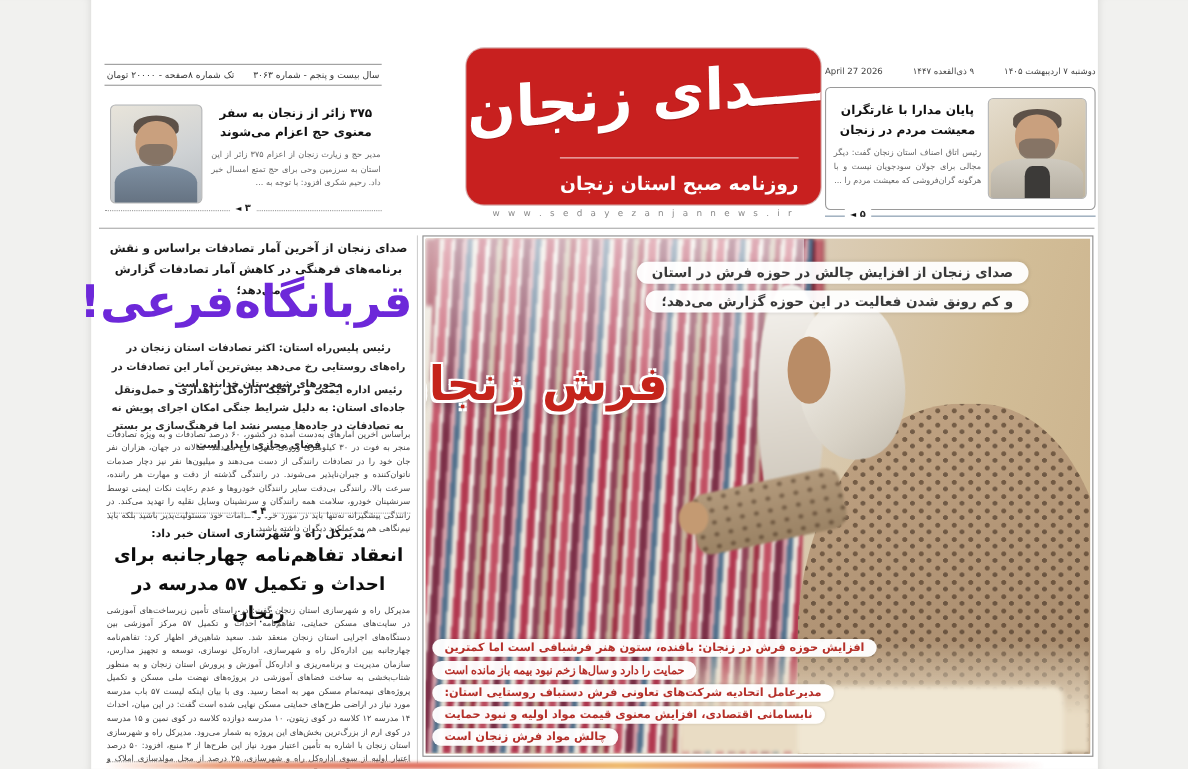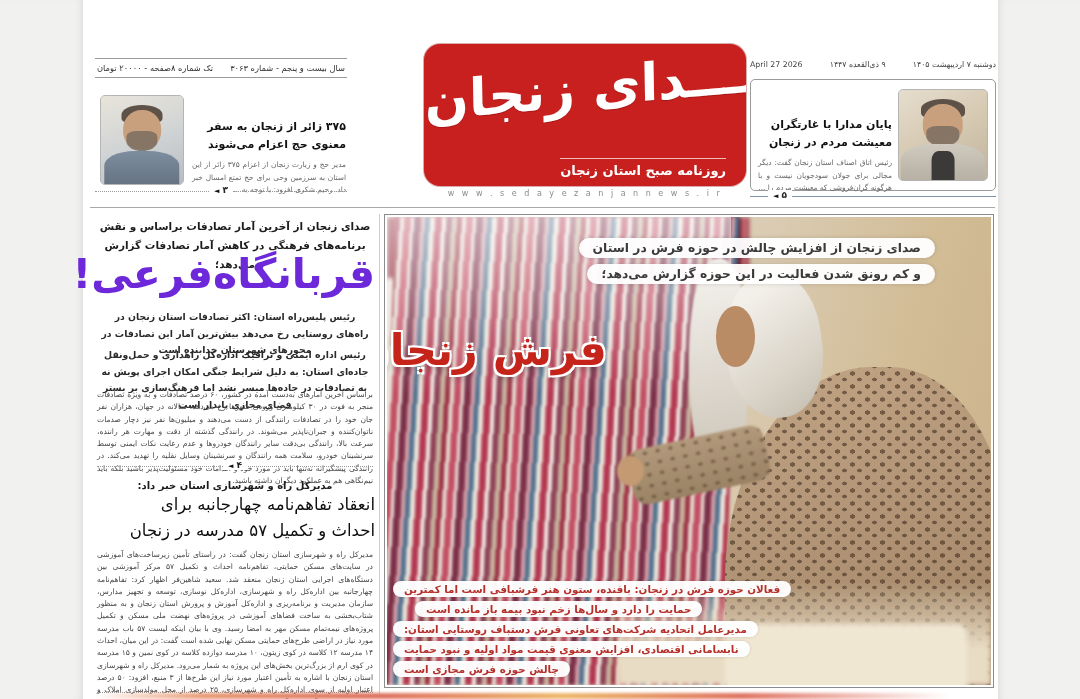--- a/index.html
+++ b/index.html
@@ -11,22 +11,22 @@
 
   .rtl{direction:rtl;}
   .abs{position:absolute;}
 
   
   .masthead{left:424px;top:44px;width:322px;height:142px;background:#c8201f;border-radius:16px;
             box-shadow:0 0 0 1px rgba(140,20,20,.35);overflow:hidden;}
   .masthead-title{position:absolute;left:0;top:14px;width:100%;text-align:center;color:#fff;
             font-size:52px;font-weight:bold;white-space:nowrap;transform:rotate(-5deg) skewX(-4deg);
             text-shadow:0 1px 0 rgba(120,10,10,.4);}
-  .masthead-tagline{position:absolute;right:20px;bottom:8px;color:#fff;font-size:13px;font-weight:bold;direction:rtl;
-            border-top:1px solid rgba(255,255,255,.7);padding-top:4px;text-align:right;}
+  .masthead-tagline{position:absolute;right:20px;bottom:8px;color:#fff;font-size:17px;font-weight:bold;direction:rtl;
+            border-top:1px solid rgba(255,255,255,.7);padding-top:14px;text-align:right;}
   .website{left:424px;top:189px;width:322px;text-align:center;color:#8a8a8a;font-size:8px;letter-spacing:2.5px;}
 
   
   .edition-row{left:95px;top:58px;width:252px;border-top:1px solid #9a9a9a;border-bottom:1px solid #9a9a9a;
             padding:4px 2px;display:flex;justify-content:space-between;font-size:8.3px;color:#333;direction:rtl;}
   .brief-photo{border:1px solid #b5b5b5;border-radius:5px;overflow:hidden;background:#cfd4d6;}
   .portrait{position:relative;width:100%;height:100%;filter:blur(.4px);}
   .p-bg1{position:absolute;inset:0;background:linear-gradient(160deg,#e8e4da 0%,#cfd2d4 55%,#b8bdc2 100%);}
   .p-bg2{position:absolute;inset:0;background:linear-gradient(150deg,#e5ddcd 0%,#d6c9b2 50%,#bfb49e 100%);}
   .p-head{position:absolute;left:50%;top:16%;width:46%;height:44%;transform:translateX(-50%);
@@ -37,21 +37,21 @@
             background:#7a6c60;border-radius:30% 30% 50% 50%;opacity:.85;}
   .p-torso-blue{position:absolute;left:50%;bottom:-4%;width:92%;height:42%;transform:translateX(-50%);
             background:linear-gradient(#7d8ea0,#63707f);border-radius:40% 40% 0 0;}
   .p-torso-gray{position:absolute;left:50%;bottom:-4%;width:96%;height:44%;transform:translateX(-50%);
             background:linear-gradient(#cfcabf,#b4ada0);border-radius:40% 40% 0 0;}
   .p-vest{position:absolute;left:50%;bottom:-2%;width:26%;height:34%;transform:translateX(-50%);
             background:#3c3a38;border-radius:30% 30% 0 0;}
 
   .hajj-photo{left:100px;top:95px;width:84px;height:90px;}
   .hajj-text{left:192px;top:94px;width:154px;}
-  .brief-headline{font-size:11px;font-weight:bold;color:#111;text-align:right;line-height:1.65;margin-top:24px;}
+  .brief-headline{font-size:11px;font-weight:bold;color:#111;text-align:center;line-height:1.65;}
   .brief-body{margin-top:5px;font-size:7.4px;color:#666;text-align:justify;line-height:1.7;}
   .dotted-rule{border-top:1.5px dotted #9a9a9a;}
   .hajj-rule{left:95px;top:191px;width:252px;}
   .page-ref{position:absolute;top:-7px;background:#fff;padding:0 5px;font-size:9px;font-weight:bold;color:#222;direction:rtl;}
   .page-ref .arr{font-size:7px;color:#111;}
   .hajj-rule .page-ref{left:50%;transform:translateX(-50%);}
 
   .dateline{left:750px;top:60px;width:246px;display:flex;justify-content:space-between;direction:rtl;
             font-size:7.8px;color:#444;}
   .guild-box{left:750px;top:79px;width:246px;height:112px;border:1px solid #9a9a9a;border-radius:5px;}
@@ -68,21 +68,21 @@
   .kicker1{left:95px;top:217px;width:280px;}
   .headline1{left:95px;top:250px;width:280px;text-align:center;font-size:41px;font-weight:bold;color:#6d28d9;}
   .subhead{font-size:9.3px;font-weight:bold;color:#2a2a2a;text-align:center;line-height:1.8;}
   .subhead1{left:99px;top:309px;width:272px;}
   .subhead2{left:99px;top:347px;width:272px;}
   .bodytext{font-size:7.6px;color:#454545;text-align:justify;line-height:1.62;}
   .body1{left:97px;top:389px;width:276px;}
   .story-rule{left:97px;top:466px;width:276px;}
   .story-rule .page-ref{left:50%;transform:translateX(-50%);}
   .kicker2{left:95px;top:477px;width:280px;font-size:10px;text-align:center;}
-  .headline2{left:95px;top:492px;width:280px;font-size:16.5px;font-weight:normal;color:#0d0d0d;line-height:1.6;}
+  .headline2{left:95px;top:492px;width:280px;text-align:center;font-size:16.5px;font-weight:bold;color:#0d0d0d;line-height:1.6;}
   .body2{left:97px;top:549px;width:276px;}
   .bottom-dotted{left:97px;top:692px;width:276px;}
 
   
   .photo-frame{left:384px;top:214px;width:610px;height:474px;border:1px solid #8c8c8c;background:#fff;padding:2px;}
   .photo{position:relative;width:100%;height:100%;overflow:hidden;background:#d8c6a8;}
   .ph{position:absolute;}
   .ph-base{inset:0;background:linear-gradient(105deg,#eae4d8 0%,#ddd0bc 45%,#d2bd97 75%,#c9b08a 100%);}
   .ph-threads{left:0;top:0;width:57%;height:100%;filter:blur(1.6px);transform:skewX(-2deg);
       background:repeating-linear-gradient(92deg,
@@ -116,21 +116,21 @@
   .kp1{top:21px;} .kp2{top:47px;}
   .ph-headline-top{position:absolute;left:10px;top:42px;width:300px;text-align:center;direction:rtl;
       font-size:54px;font-weight:bold;color:#141414;line-height:1.1;white-space:nowrap;
       text-shadow:-2px -2px 0 #fff,2px -2px 0 #fff,-2px 2px 0 #fff,2px 2px 0 #fff,0 4px 7px rgba(0,0,0,.25);}
   .ph-headline-bottom{position:absolute;left:-8px;top:110px;width:228px;text-align:center;direction:rtl;
       font-size:43px;font-weight:bold;color:#c5241b;line-height:1.1;white-space:nowrap;
       text-shadow:-2px -2px 0 #fff,2px -2px 0 #fff,-2px 2px 0 #fff,2px 2px 0 #fff,0 4px 7px rgba(0,0,0,.25);}
   .bullets{position:absolute;left:6px;top:364px;display:flex;flex-direction:column;align-items:flex-start;gap:4px;}
   .bullet-pill{background:rgba(255,255,255,.96);border-radius:10px;padding:2px 11px;font-size:10.3px;
       font-weight:bold;color:#b5302a;direction:rtl;white-space:nowrap;box-shadow:0 0 3px rgba(0,0,0,.15);}
-  .bullet-pill.indent{margin-left:22px;}
+  .bullet-pill.indent{font-family:Liberation Serif, serif;}
 
   .below-strip{left:95px;top:693px;width:900px;height:6px;filter:blur(1.5px);opacity:.75;
       background:linear-gradient(90deg,rgba(226,123,74,0) 0%,#e27b4a 12%,#d5452f 32%,#e8a23c 52%,#d5452f 72%,rgba(213,69,47,0) 95%);}
 </style>
 </head>
 <body>
 
 <div class="stage">
   <div class="band left"></div>
   <div class="band right"></div>
@@ -233,23 +233,23 @@
       <div class="ph ph-hand"></div>
       <div class="ph ph-fore"></div>
       <div class="ph ph-bench"></div>
 
       <div class="kicker-pill kp2">و کم رونق شدن فعالیت در این حوزه گزارش می‌دهد؛</div>
       <div class="kicker-pill kp1">صدای زنجان از افزایش چالش در حوزه فرش در استان</div>
 
       <div class="ph-headline-bottom">فرش زنجان</div>
 
       <div class="bullets">
-        <div class="bullet-pill">فعالان حوزه فرش در زنجان: بافنده، ستون هنر فرشبافی است اما کمترین</div>
+        <div class="bullet-pill">افزایش حوزه فرش در زنجان: بافنده، ستون هنر فرشبافی است اما کمترین</div>
         <div class="bullet-pill indent">حمایت را دارد و سال‌ها زخم نبود بیمه باز مانده است</div>
         <div class="bullet-pill">مدیرعامل اتحادیه شرکت‌های تعاونی فرش دستباف روستایی استان:</div>
         <div class="bullet-pill">نابسامانی اقتصادی، افزایش معنوی قیمت مواد اولیه و نبود حمایت</div>
-        <div class="bullet-pill">چالش حوزه فرش مجازی است</div>
+        <div class="bullet-pill">چالش مواد فرش زنجان است</div>
       </div>
     </div>
   </div>
 
   <div class="abs below-strip"></div>
 </div>
 
 </body></html>

